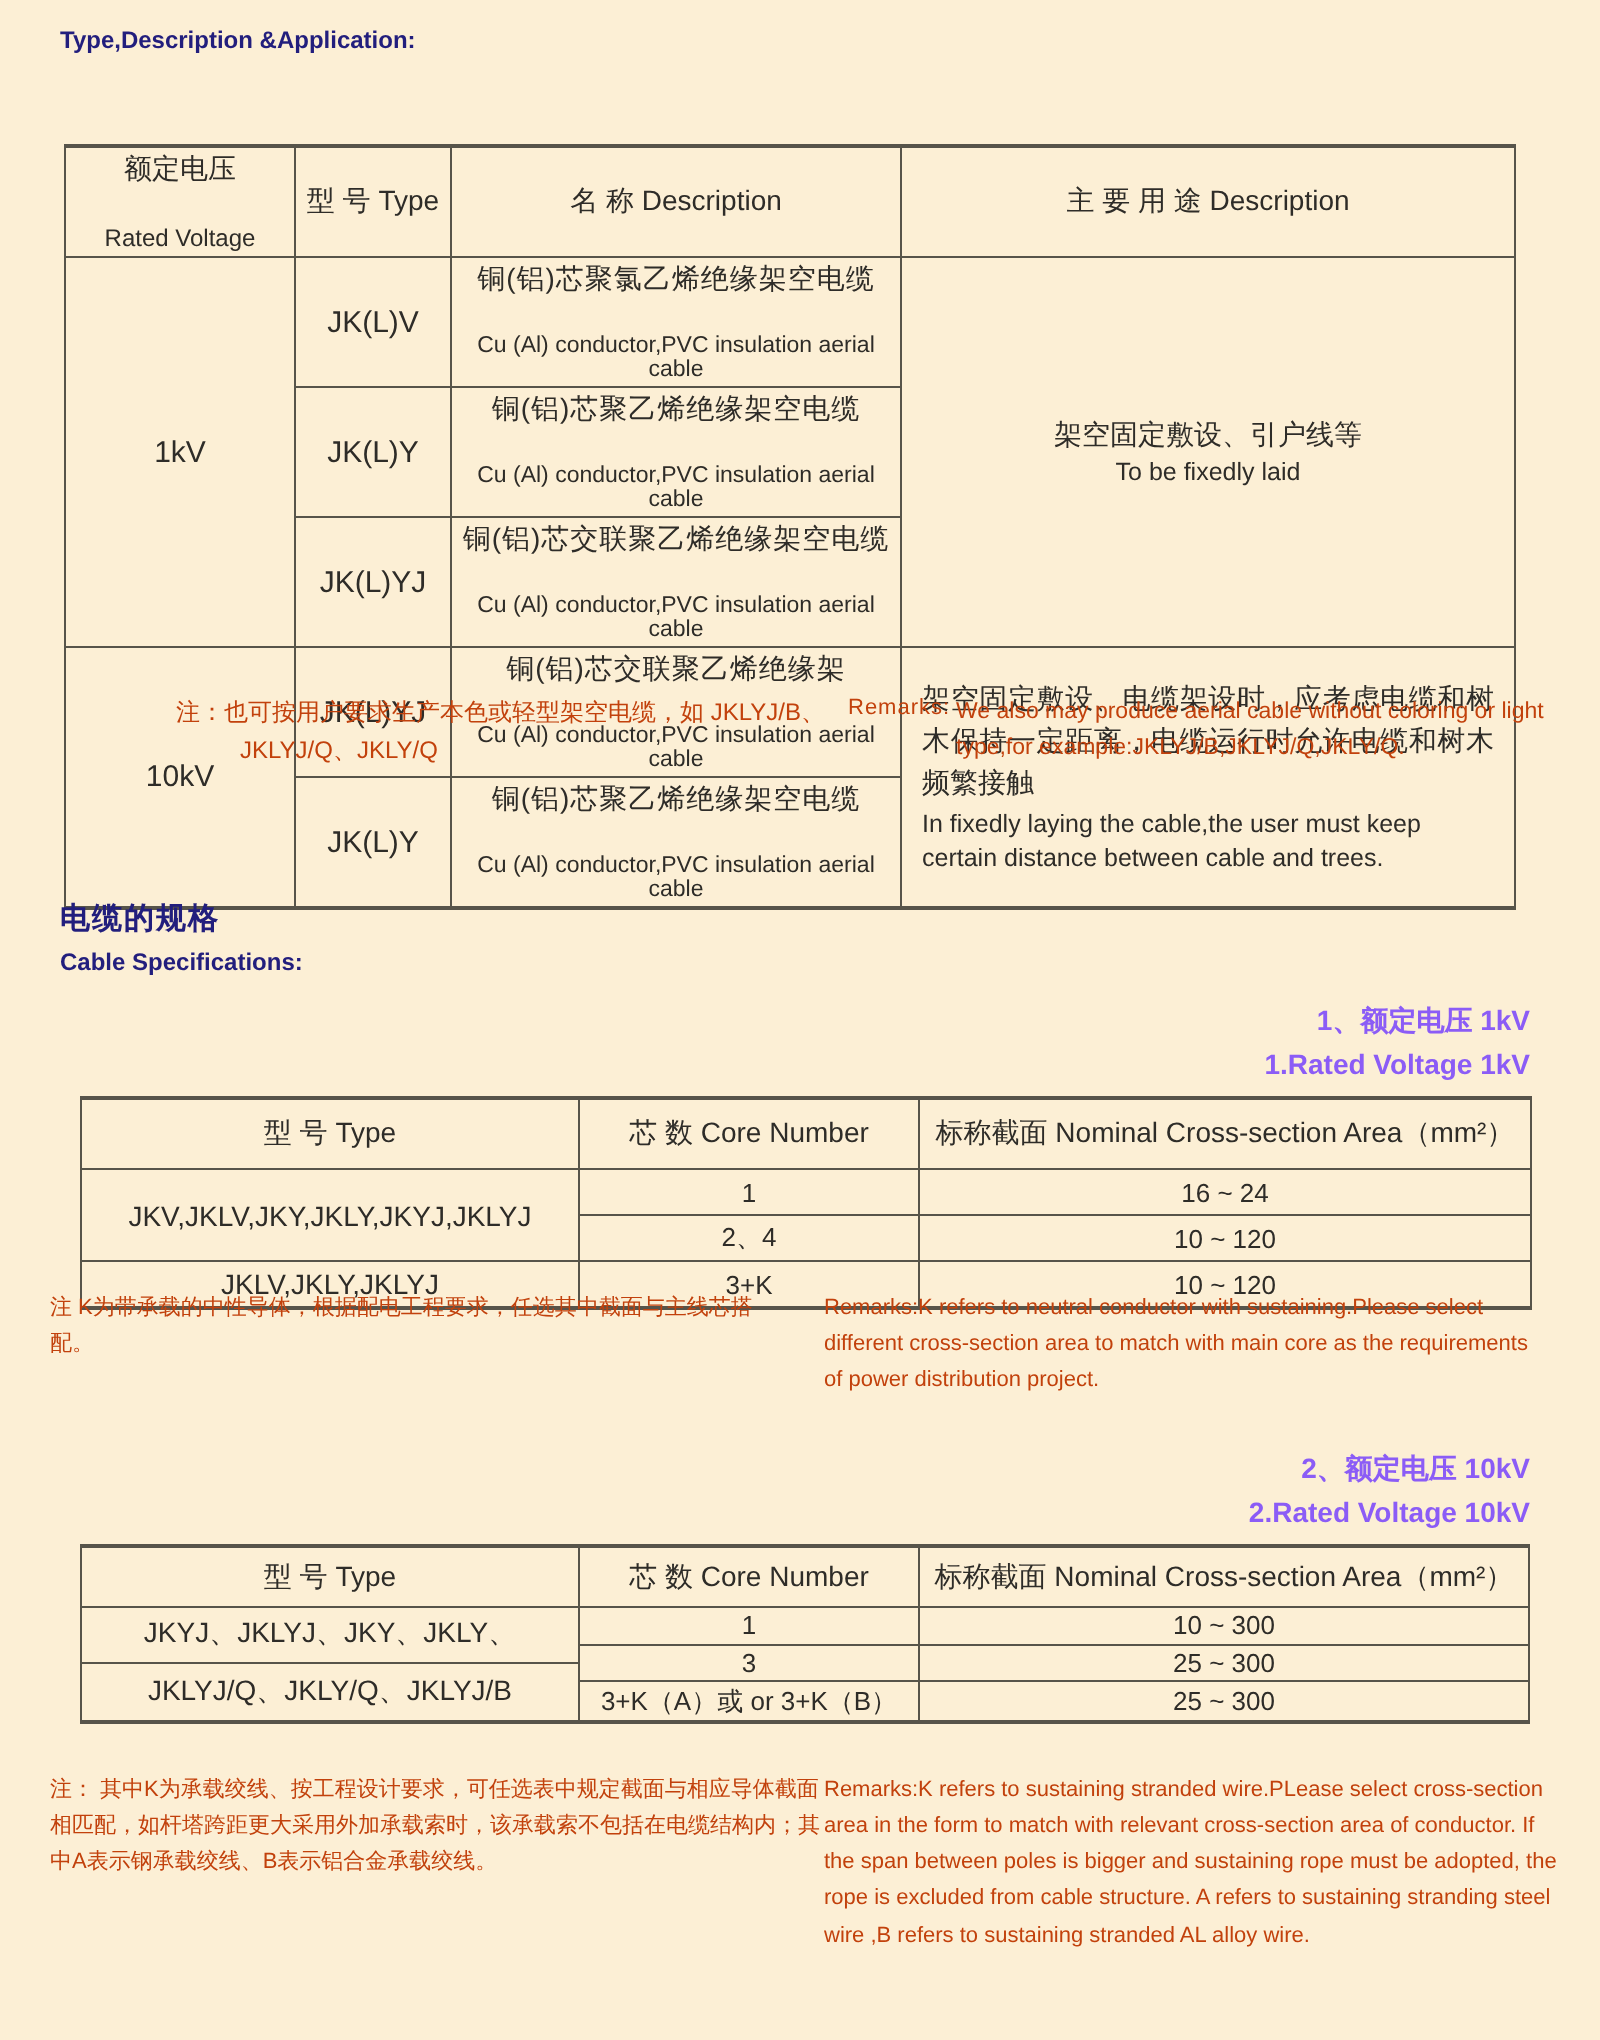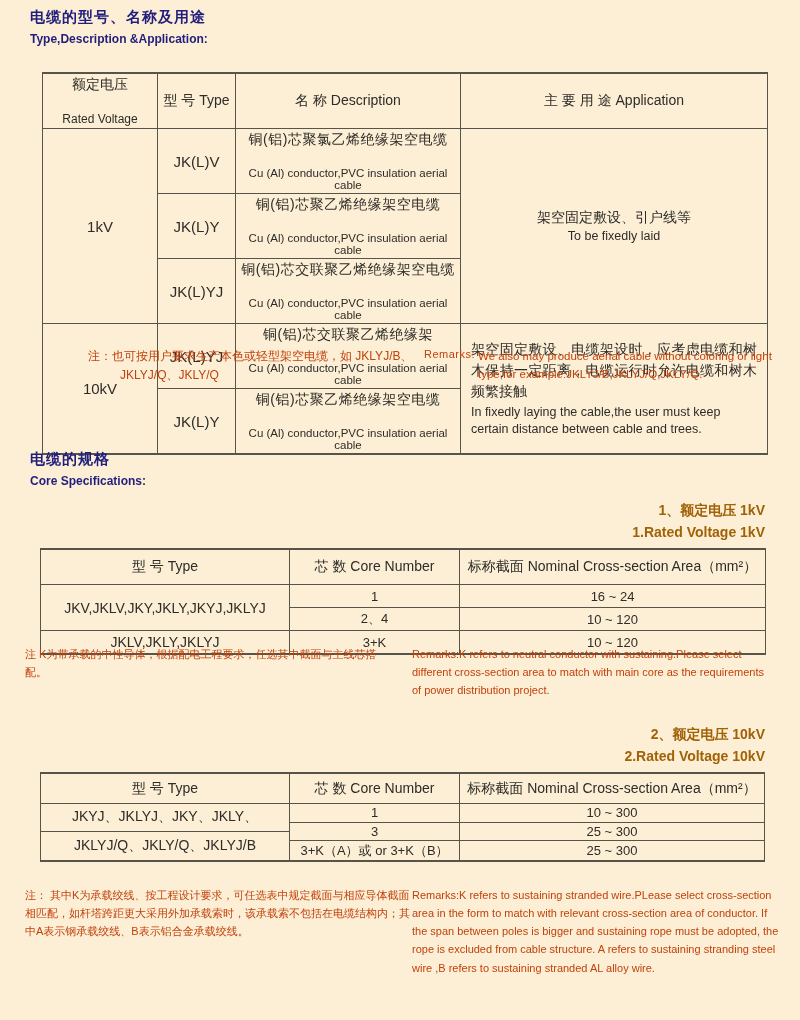--- a/index.html
+++ b/index.html
@@ -10,21 +10,21 @@
     color:#2e2c28; overflow:hidden;
   }
   
   .sec-head{position:absolute; left:30px; color:#221e7d; font-weight:bold;}
   .sec-head .zh{font-size:15px; letter-spacing:1px;}
   .sec-head .en{font-size:12px; margin-top:5px;}
   
   table.doc{border-collapse:collapse; table-layout:fixed; text-align:center;
     border-style:solid; border-color:#57544a; border-width:2px 1px;}
   table.doc th, table.doc td{border:1px solid #57544a; font-weight:normal; padding:2px 4px; vertical-align:middle;}
-  .t1{position:absolute; left:42px; top:72px; width:725px; font-size:14px;}
+  .t1{position:absolute; left:32px; top:72px; width:725px; font-size:14px;}
   .t1 .hd-zh{font-size:14px;}
   .t1 .hd-en{font-size:12px; margin-top:18px;}
   .t1 .volt{font-size:15px;}
   .t1 .typecode{font-size:15px;}
   .desc-zh{font-size:14px; letter-spacing:0.5px;}
   .desc-en{font-size:11.5px; margin-top:18px;}
   .app-zh{font-size:14px;}
   .app-en{font-size:12.5px; margin-top:2px;}
   .app10 .app-zh{text-align:justify; padding:0 6px; line-height:1.5;}
   .app10 .app-en{text-align:left; padding:0 6px; margin-top:2px; line-height:1.35;}
@@ -50,57 +50,56 @@
   .g-h3{grid-column:3; grid-row:1;}
   .g-ta{grid-column:1; grid-row:2 / span 3;}
   .g-tb{grid-column:1; grid-row:5 / span 3;}
   .g-c1{grid-column:2; grid-row:2 / span 2;}
   .g-c2{grid-column:2; grid-row:4 / span 2;}
   .g-c3{grid-column:2; grid-row:6 / span 2;}
   .g-a1{grid-column:3; grid-row:2 / span 2;}
   .g-a2{grid-column:3; grid-row:4 / span 2;}
   .g-a3{grid-column:3; grid-row:6 / span 2;}
   
-  .spec-title{position:absolute; right:35px; text-align:right; color:#a16207;
+  .spec-title{position:absolute; right:35px; text-align:right; color:#8b5cf6;
     font-weight:bold; font-size:14px; line-height:1.55;}
   
   .red{color:#c2410c;}
   .note-hang{position:absolute; font-size:12px; line-height:1.6;
     padding-left:32px; text-indent:-32px;}
   .remarks{position:absolute; display:flex;}
   .remarks .rlabel{font-size:11px; flex:0 0 54px; letter-spacing:0.5px;}
   .remarks .rtext{font-size:11.5px; line-height:1.55;}
   .note-plain{position:absolute; font-size:11px; line-height:1.65;}
 </style>
 </head>
 <body>
 
 <div class="page">
 
   <div class="sec-head" style="top:8px;">
-    <div class="zh">电缆的型号、名称及用途</div>
     <div class="en">Type,Description &amp;Application:</div>
   </div>
 
   <table class="doc t1">
     <colgroup>
         <col style="width:115px">
         <col style="width:78px">
         <col style="width:225px">
         <col style="width:307px">
       </colgroup>
     <tbody>
         <tr style="height:45px">
       <th>
         <div class="hd-zh">额定电压</div>
         <div class="hd-en">Rated Voltage</div>
       </th>
       <th>型 号 Type</th>
       <th>名  称  Description</th>
-      <th>主 要 用 途 Application</th>
+      <th>主 要 用 途 Description</th>
     </tr>
     <tr style="height:42px">
       <td class="volt" rowspan="3">1kV</td>
       <td class="typecode">JK(L)V</td>
       <td>
         <div class="desc-zh">铜(铝)芯聚氯乙烯绝缘架空电缆</div>
         <div class="desc-en">Cu (Al) conductor,PVC insulation aerial cable</div>
       </td>
       <td rowspan="3">
         <div class="app-zh">架空固定敷设、引户线等</div>
@@ -146,21 +145,21 @@
   <div class="note-hang red" style="top:347px; left:88px; width:316px;">
     <span>注：</span><span>也可按用户要求生产本色或轻型架空电缆，如 JKLYJ/B、JKLYJ/Q、JKLY/Q</span>
   </div>
   <div class="remarks red" style="top:348px; left:408px; width:360px;margin-left:16px;">
     <span class="rlabel">Remarks:</span>
     <span class="rtext">We also may  produce aerial cable without  coloring  or light  type,for example:JKLYJ/B,JKLYJ/Q,JKLY/Q.</span>
   </div>
 
   <div class="sec-head" style="top:450px;">
     <div class="zh">电缆的规格</div>
-    <div class="en">Core Specifications:</div>
+    <div class="en">Cable Specifications:</div>
   </div>
 
   <div class="spec-title" style="top:500px;">
     <div>1、额定电压 1kV</div>
     <div>1.Rated Voltage 1kV</div>
   </div>
 
   <table class="doc t2">
     <colgroup>
         <col style="width:249px">

